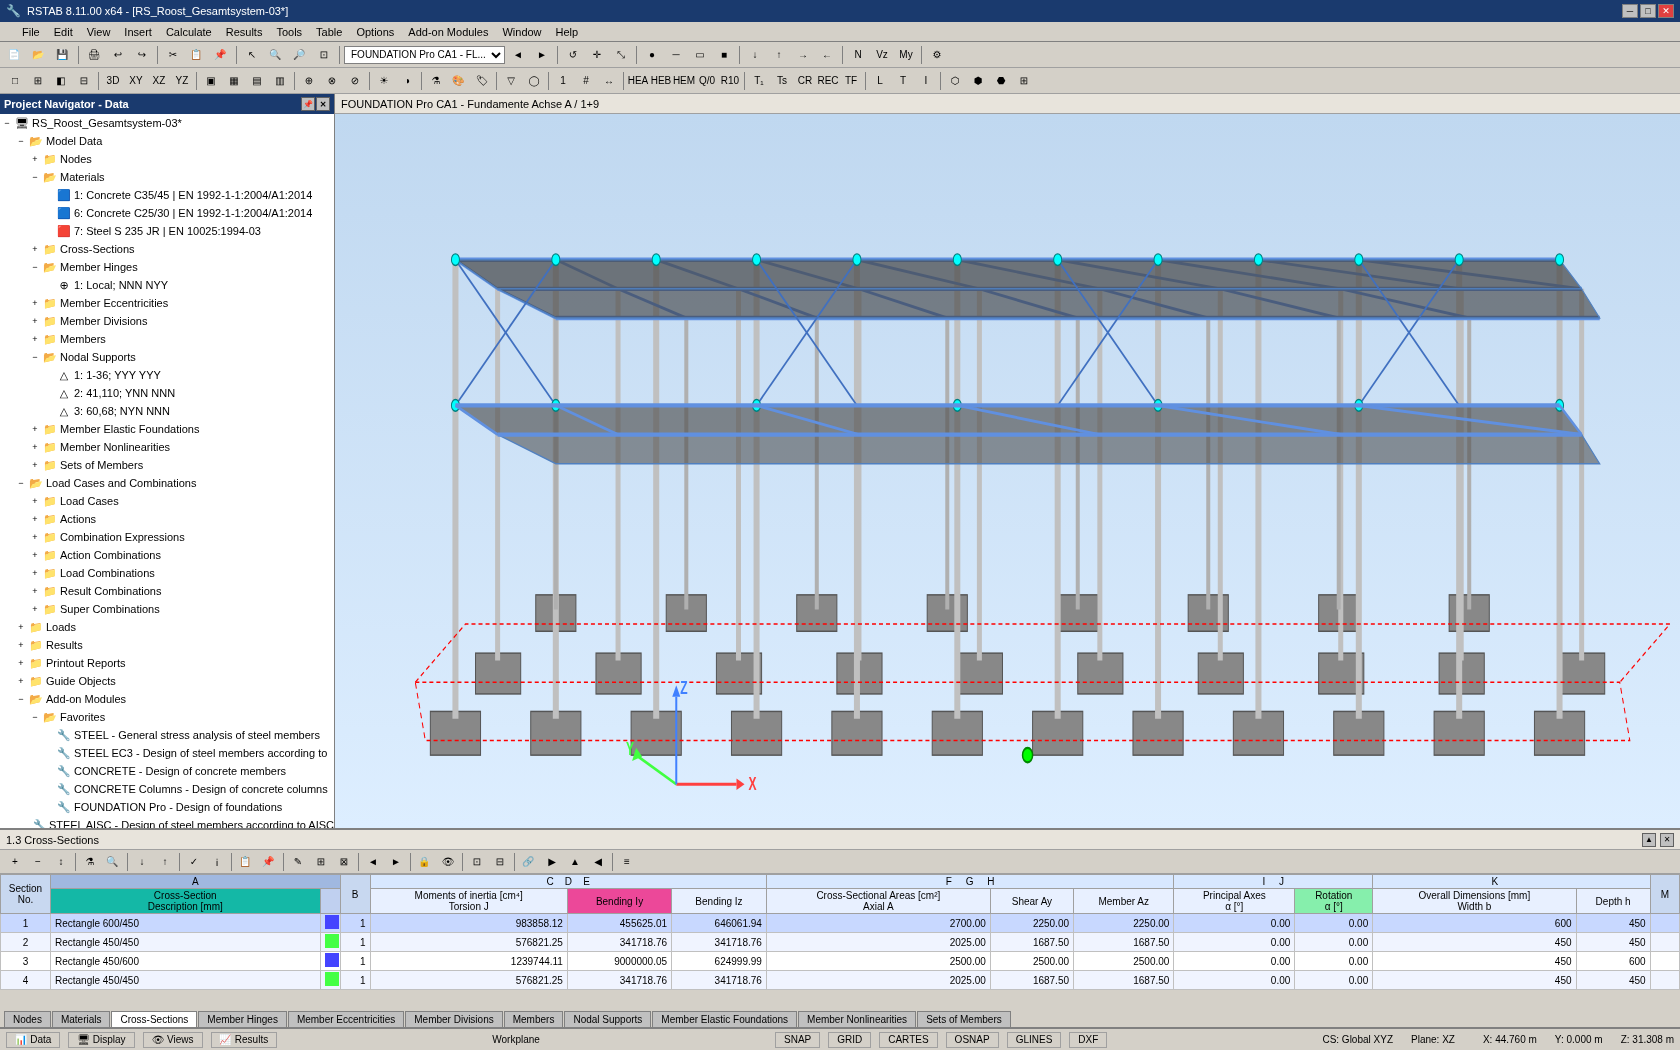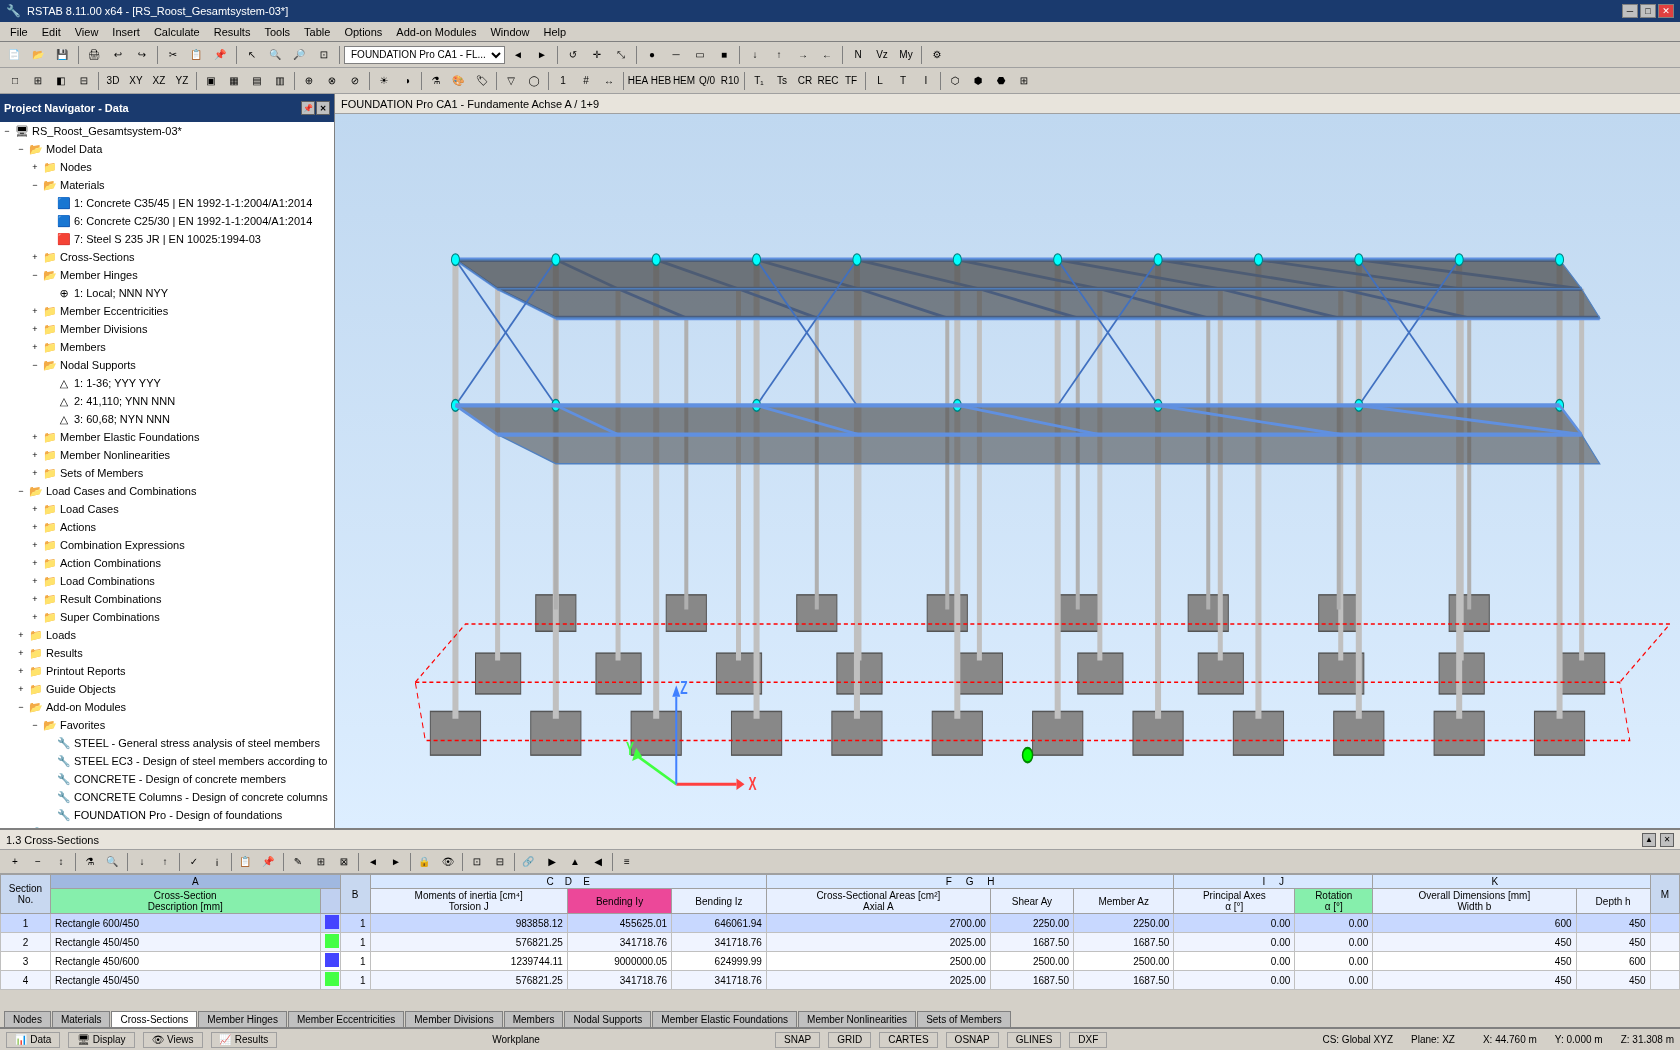--- a/index.html
+++ b/index.html
@@ -5,35 +5,35 @@
     * { box-sizing: border-box; margin: 0; padding: 0; }
     body { font-family: 'Segoe UI', Tahoma, Arial, sans-serif; font-size: 11px; background: #d4d0c8; overflow: hidden; width: 1680px; height: 1050px; }
 
     
     #title-bar { background: #1a3a6e; color: white; height: 22px; display: flex; align-items: center; justify-content: space-between; padding: 0 6px; font-size: 11px; }
     #title-bar-left { display: flex; align-items: center; gap: 6px; }
     #title-bar-right { display: flex; gap: 2px; }
     .title-btn { width: 16px; height: 14px; background: #c0c0c0; border: 1px solid #808080; font-size: 9px; cursor: pointer; display: flex; align-items: center; justify-content: center; color: black; }
 
     
-    #menu-bar { background: #d4d0c8; height: 20px; display: flex; align-items: center; padding: 0 4px; border-bottom: 1px solid #808080; gap: 2px; }
+    #menu-bar { background: #d4d0c8; height: 20px; display: flex; align-items: center; padding: 0 16px; border-bottom: 1px solid #808080; gap: 2px; }
     .menu-item { padding: 2px 6px; cursor: pointer; font-size: 11px; }
 
     
     .toolbar { background: #d4d0c8; height: 26px; display: flex; align-items: center; padding: 2px 4px; border-bottom: 1px solid #a0a0a0; gap: 2px; flex-wrap: nowrap; }
     .tb-btn { width: 22px; height: 22px; background: #d4d0c8; border: 1px solid transparent; cursor: pointer; display: flex; align-items: center; justify-content: center; font-size: 10px; }
     .tb-sep { width: 1px; height: 18px; background: #808080; margin: 0 2px; }
     .tb-combo { height: 18px; font-size: 10px; background: white; border: 1px solid #808080; padding: 0 2px; min-width: 120px; }
 
     
     #main-layout { display: flex; height: calc(1050px - 22px - 20px - 26px - 26px - 22px); }
 
     
     #left-panel { width: 335px; display: flex; flex-direction: column; border-right: 1px solid #808080; }
-    #left-panel-header { background: #1a3a6e; color: white; height: 28px; display: flex; align-items: center; justify-content: space-between; padding: 8px 4px; font-size: 11px; font-weight: bold; }
+    #left-panel-header { background: #1a3a6e; color: white; height: 20px; display: flex; align-items: center; justify-content: space-between; padding: 8px 4px; font-size: 11px; font-weight: bold; }
     #left-panel-header-btns { display: flex; gap: 1px; }
     .panel-btn { width: 14px; height: 14px; background: #c0c0c0; border: 1px solid #606060; font-size: 8px; cursor: pointer; display: flex; align-items: center; justify-content: center; color: black; }
     #tree-container { flex: 1; background: white; overflow-y: auto; overflow-x: hidden; }
     
     
     .tree-item { display: flex; align-items: center; padding: 1px 0; cursor: pointer; white-space: nowrap; }
     .tree-indent { display: inline-block; }
     .tree-toggle { width: 14px; height: 14px; display: inline-flex; align-items: center; justify-content: center; font-size: 9px; cursor: pointer; }
     .tree-icon { width: 16px; height: 16px; display: inline-flex; align-items: center; justify-content: center; margin-right: 2px; }
     .tree-label { font-size: 11px; }
@@ -708,21 +708,21 @@
           <th rowspan="2" style="width:50px;">Section<br>No.</th>
           <th colspan="2" style="background:#a0b8e0;">A</th>
           <th rowspan="2" style="width:30px;">B</th>
           <th colspan="3" style="background:#d8e8ff;">C&nbsp;&nbsp;&nbsp;&nbsp;D&nbsp;&nbsp;&nbsp;&nbsp;E</th>
           <th colspan="3" style="background:#d8e8ff;">F&nbsp;&nbsp;&nbsp;&nbsp;&nbsp;G&nbsp;&nbsp;&nbsp;&nbsp;&nbsp;H</th>
           <th colspan="2" style="background:#d8e8ff;">I&nbsp;&nbsp;&nbsp;&nbsp;&nbsp;J</th>
           <th colspan="2" style="background:#d8e8ff;">K&nbsp;&nbsp;&nbsp;&nbsp;&nbsp;&nbsp;&nbsp;&nbsp;&nbsp;&nbsp;&nbsp;&nbsp;</th>
           <th rowspan="2">M</th>
         </tr>
         <tr>
-          <th style="min-width:160px;background:#86efac;">Cross-Section<br>Description [mm]</th>
+          <th style="min-width:160px;background:#14b8a6;">Cross-Section<br>Description [mm]</th>
           <th style="width:20px;background:#c0d0f0;"></th>
           <th style="background:#e8f0ff;">Moments of inertia [cm⁴]<br>Torsion J</th>
           <th style="background:#ec4899;">Bending Iy</th>
           <th style="background:#e8f0ff;">Bending Iz</th>
           <th style="background:#e8f0ff;">Cross-Sectional Areas [cm²]<br>Axial A</th>
           <th style="background:#e8f0ff;">Shear Ay</th>
           <th style="background:#e8f0ff;">Member Az</th>
           <th style="background:#e8f0ff;">Principal Axes<br>α [°]</th>
           <th style="background:#86efac;">Rotation<br>α [°]</th>
           <th style="background:#e8f0ff;">Overall Dimensions [mm]<br>Width b</th>

